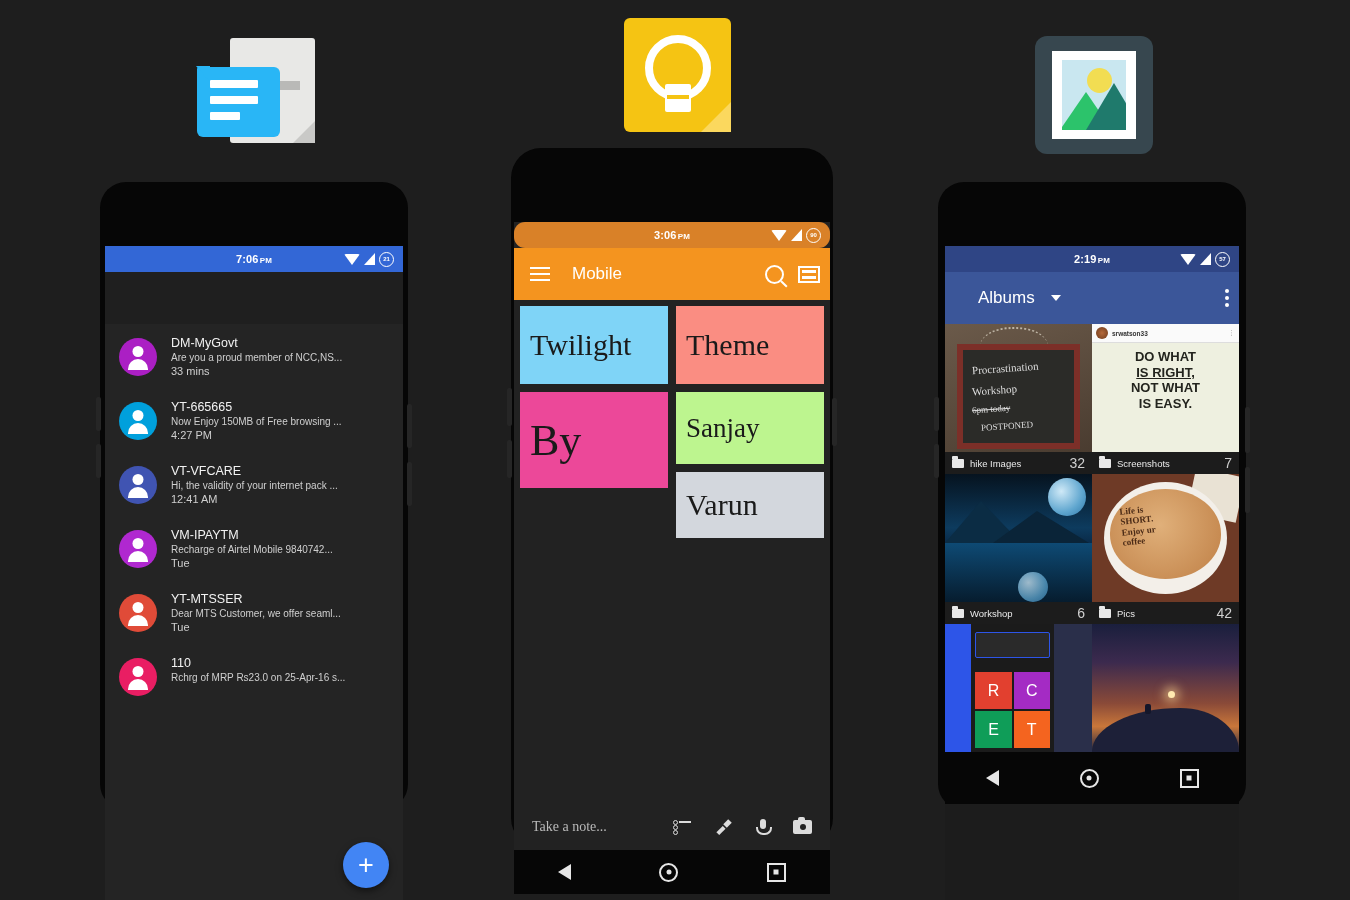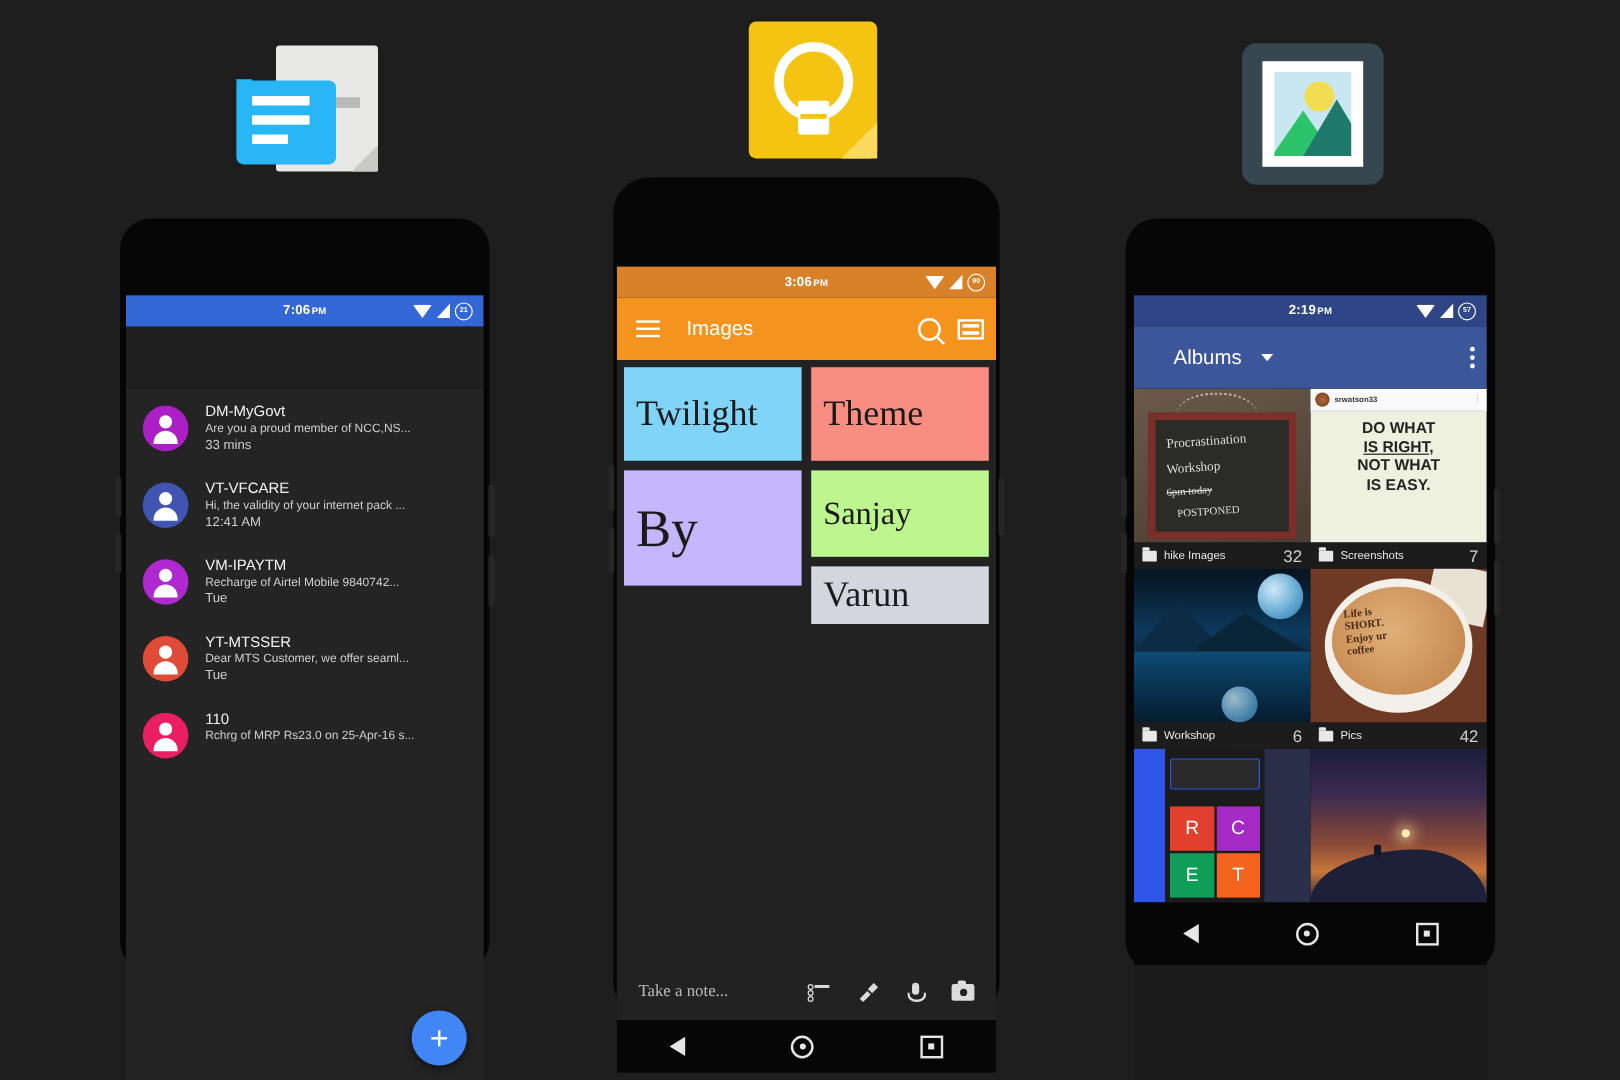--- a/index.html
+++ b/index.html
@@ -138,21 +138,21 @@
   .note{
     font-family:"Liberation Serif", serif;color:#1a1a1a;
     display:flex;align-items:center;padding:0 10px;box-sizing:border-box;
     overflow:hidden;
   }
   .note span{white-space:nowrap;}
   .note.n1{height:78px;font-size:30px;}
   .note.n2{height:78px;font-size:30px;}
   .note.n3{height:96px;font-size:44px;}
   .note.n4{height:72px;font-size:27px;}
-  .note.n5{height:48px;font-size:30px;}
+  .note.n5{height:66px;font-size:30px;}
   .note-bar{
     position:absolute;left:0;right:0;bottom:44px;height:46px;background:#222;
     display:flex;align-items:center;padding:0 18px;box-sizing:border-box;
   }
   .take-note{color:#b9b9b9;font-family:"Liberation Serif",serif;font-size:14px;flex:1;}
   .nb-icons{display:flex;align-items:center;gap:26px;}
   .ic-list2{width:18px;height:13px;position:relative;}
   .ic-list2 i{position:absolute;left:6px;height:2px;width:12px;background:#dcdcdc;display:block;}
   .ic-list2 i:nth-child(1){top:0;}
   .ic-list2 i:nth-child(2){top:5px;}
@@ -279,20 +279,28 @@
       <div class="conv-list">
         <div class="conv">
           <div class="av" style="background:#ab1fc4"></div>
           <div class="conv-txt">
             <div class="conv-name">DM-MyGovt</div>
             <div class="conv-prev">Are you a proud member of NCC,NS...</div>
             <div class="conv-time">33 mins</div>
           </div>
         </div>
         <div class="conv">
+          <div class="av" style="background:#00a0dc"></div>
+          <div class="conv-txt">
+            <div class="conv-name">YT-665665</div>
+            <div class="conv-prev">Now Enjoy 150MB of Free browsing ...</div>
+            <div class="conv-time">4:27 PM</div>
+          </div>
+        </div>
+        <div class="conv">
           <div class="av" style="background:#4054b2"></div>
           <div class="conv-txt">
             <div class="conv-name">VT-VFCARE</div>
             <div class="conv-prev">Hi, the validity of your internet pack ...</div>
             <div class="conv-time">12:41 AM</div>
           </div>
         </div>
         <div class="conv">
           <div class="av" style="background:#b028d0"></div>
           <div class="conv-txt">
@@ -324,54 +332,54 @@
     </div>
 
   </div>
 
   <div class="phone" id="phone2">
     <div class="side-btn" style="left:-4px;top:240px;width:5px;height:38px;"></div>
     <div class="side-btn" style="left:-4px;top:292px;width:5px;height:38px;"></div>
     <div class="side-btn" style="right:-4px;top:250px;width:5px;height:48px;"></div>
 
     <div class="screen" style="background:#222;">
-      <div class="status" style="background:#d98128;">
+      <div class="status" style="background:#d98128;border-radius:11px;">
         <div class="clk"><span>3:06</span><small>PM</small></div>
         <div class="sysicons">
           <div class="wifi"></div>
           <div class="sig"></div>
           <div class="batt">
               <span>90</span>
             </div>
         </div>
       </div>
 
       <div class="appbar" style="background:#f4941f;padding-left:16px;">
         <div class="ic-ham">
             <span></span>
             <span></span>
             <span></span>
           </div>
-        <div class="title" style="margin-left:22px;">Images</div>
+        <div class="title" style="margin-left:22px;">Mobile</div>
         <div class="abicons">
           <div class="ic-search"></div>
           <div class="ic-listview">
               <span></span>
               <span></span>
             </div>
         </div>
       </div>
 
       <div class="notes-body">
         <div class="notes-grid">
           <div class="notes-col">
             <div class="note n1" style="background:#7fd4f7;">
                 <span>Twilight</span>
               </div>
-            <div class="note n3" style="background:#c4b5fd;">
+            <div class="note n3" style="background:#ec4899;">
                 <span>By</span>
               </div>
           </div>
           <div class="notes-col">
             <div class="note n2" style="background:#fa8d82;">
                 <span>Theme</span>
               </div>
             <div class="note n4" style="background:#bdf58f;">
                 <span>Sanjay</span>
               </div>

